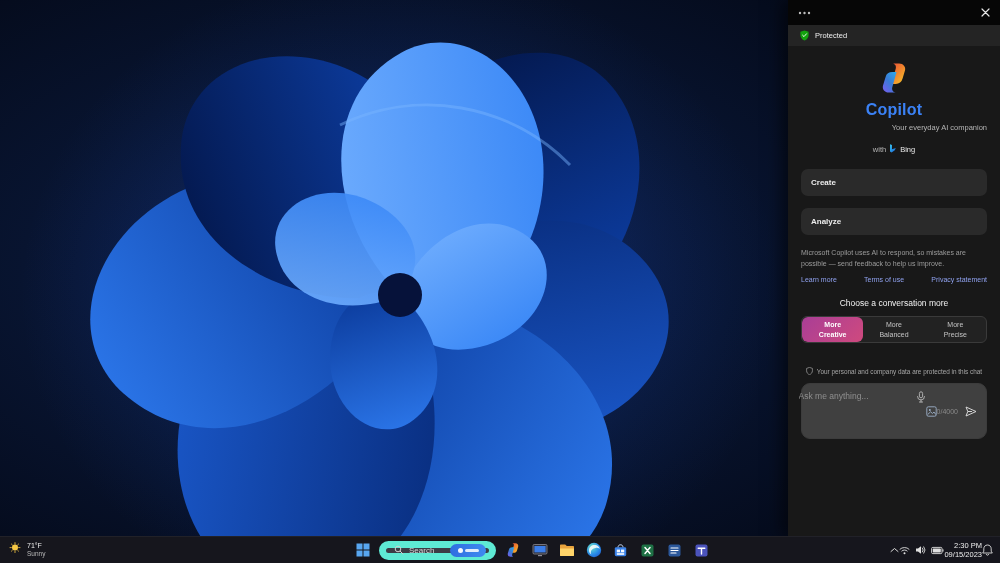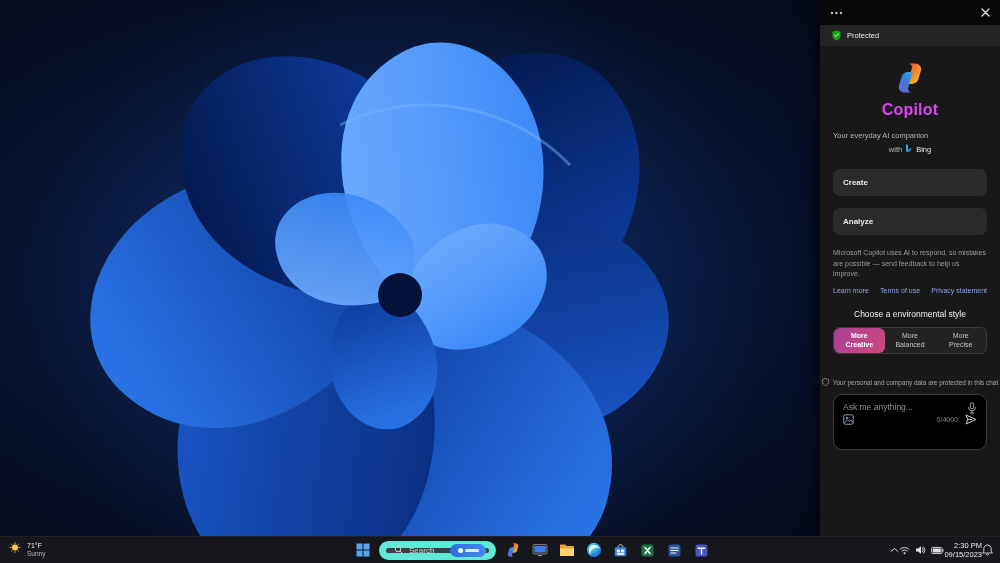--- a/index.html
+++ b/index.html
@@ -2,54 +2,54 @@
 <html><head>
 <meta charset="utf-8">
 <style>
   *{margin:0;padding:0;box-sizing:border-box}
   html,body{width:1000px;height:563px;background:#000}
   .screen{position:relative;width:1000px;height:563px;overflow:hidden;
     font-family:"Liberation Sans","DejaVu Sans",sans-serif;background:#04060d}
   .wallpaper{position:absolute;inset:0;width:100%;height:100%;display:block}
 
   
-  .panel{position:absolute;top:0;right:0;width:180px;height:536px;background:#181818;
+  .panel{position:absolute;top:0;right:0;width:212px;height:536px;background:#181818;
     display:flex;flex-direction:column;z-index:5;box-shadow:-6px 0 16px rgba(0,0,0,.55)}
   .panel-header{height:25px;background:#060606;display:flex;align-items:center;
     justify-content:space-between;padding:0 10px;flex:0 0 auto}
   .icon-btn{display:flex;align-items:center;justify-content:center;cursor:pointer}
   .protected-bar{height:21px;background:#242424;display:flex;align-items:center;gap:6px;
     padding:0 12px;flex:0 0 auto}
   .protected-label{font-size:7.5px;color:#ededed}
   .panel-body{flex:1;padding:0 13px 10px;display:flex;flex-direction:column;overflow:hidden}
   .logo-wrap{margin-top:15px;display:flex;justify-content:center}
-  .copilot-title{margin-top:6px;text-align:center;font-size:16px;font-weight:700;color:#d946ef;letter-spacing:.2px}
-  .subtitle{margin-top:12px;text-align:left;font-size:7.5px;color:#b5b5b5}
-  .with-row{margin-top:4px;display:flex;justify-content:center;align-items:center;gap:3px;
+  .copilot-title{margin-top:6px;text-align:center;font-size:16px;font-weight:700;color:#3b82f6;letter-spacing:.2px}
+  .subtitle{margin-top:4px;text-align:right;font-size:7.5px;color:#b5b5b5}
+  .with-row{margin-top:12px;display:flex;justify-content:center;align-items:center;gap:3px;
     font-size:7.5px;color:#b5b5b5}
   .with-row .bing-name{color:#e9e9e9}
   .card{margin-top:14px;background:#2a2a2a;border-radius:7px;padding:9px 10px;cursor:pointer}
   .card + .card{margin-top:12px}
   .card-title{font-size:8px;font-weight:700;color:#ececec}
   .card-body{margin-top:8px;font-size:8.5px;line-height:1.45;color:#d8d8d8}
   .disclaimer{margin-top:13px;font-size:7px;line-height:1.5;color:#9c9c9c}
   .links-row{margin-top:7px;display:flex;justify-content:space-between}
   .links-row a{font-size:7px;color:#8fa1ee;text-decoration:none;cursor:pointer}
   .style-heading{margin-top:15px;text-align:center;font-size:8.5px;color:#f2f2f2}
   .style-toggle{margin-top:8px;display:flex;background:#222;border:1px solid #3a3a3a;
     border-radius:6px;overflow:hidden;height:27px}
   .style-opt{flex:1;display:flex;flex-direction:column;align-items:center;justify-content:center;
     font-size:7px;line-height:1.35;color:#c4c4c4;background:transparent;border:none;cursor:pointer;
     font-family:inherit}
   .style-opt.selected{background:linear-gradient(135deg,#a93e96,#cf4a7e);border-radius:6px;
     color:#fff;font-weight:700}
   .privacy-note{margin-top:24px;display:flex;align-items:center;justify-content:center;gap:4px;white-space:nowrap}
   .privacy-note span{font-size:6.4px;color:#a6a6a6}
-  .composer{margin-top:7px;background:#000000;border:1px solid #3c3c3c;border-radius:9px;
-    padding:7px 9px 6px;height:56px;display:flex;flex-direction:column;justify-content:flex-start}
+  .composer{margin-top:7px;background:#404040;border:1px solid #3c3c3c;border-radius:9px;
+    padding:7px 9px 6px;height:56px;display:flex;flex-direction:row;justify-content:flex-end}
   .composer-top{display:flex;align-items:flex-start;justify-content:space-between;gap:6px}
   .chat-input{flex:1;background:transparent;border:none;outline:none;color:#e6e6e6;
     font-size:8.5px;font-family:inherit;padding:0}
   .chat-input::placeholder{color:#8f8f8f}
   .composer-bottom{display:flex;align-items:center;justify-content:space-between}
   .composer-right{display:flex;align-items:center;gap:7px}
   .char-counter{font-size:7px;color:#8a8a8a}
 
   
   .taskbar{position:absolute;left:0;right:0;bottom:0;height:27px;background:#16161d;
@@ -201,21 +201,21 @@
       </div>
 
       <p class="disclaimer">Microsoft Copilot uses AI to respond, so mistakes are possible — send feedback to help us improve.</p>
 
       <div class="links-row">
         <a>Learn more</a>
         <a>Terms of use</a>
         <a>Privacy statement</a>
       </div>
 
-      <div class="style-heading">Choose a environmental style</div>
+      <div class="style-heading">Choose a conversation more</div>
 
       <div class="style-toggle">
         <button class="style-opt selected">
           <span>More</span>
           <span>Creative</span>
         </button>
         <button class="style-opt">
           <span>More</span>
           <span>Balanced</span>
         </button>

